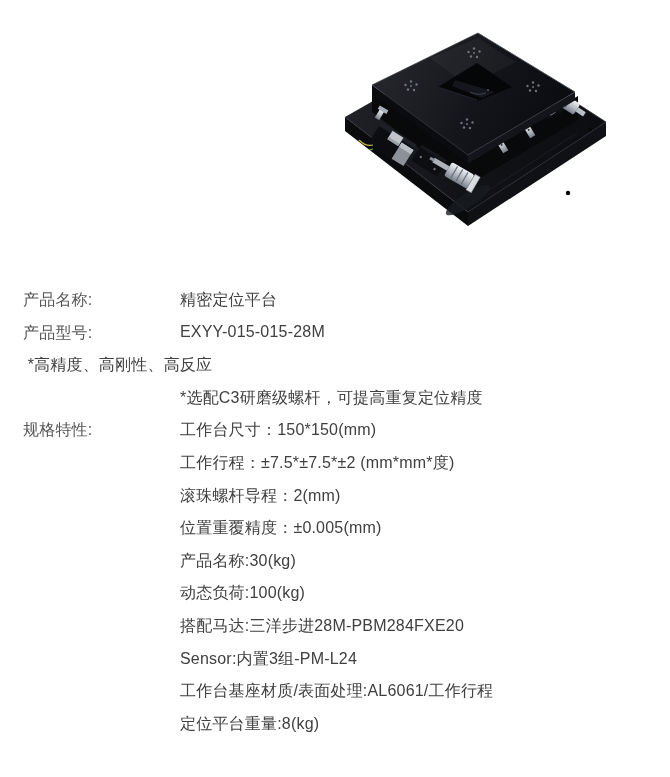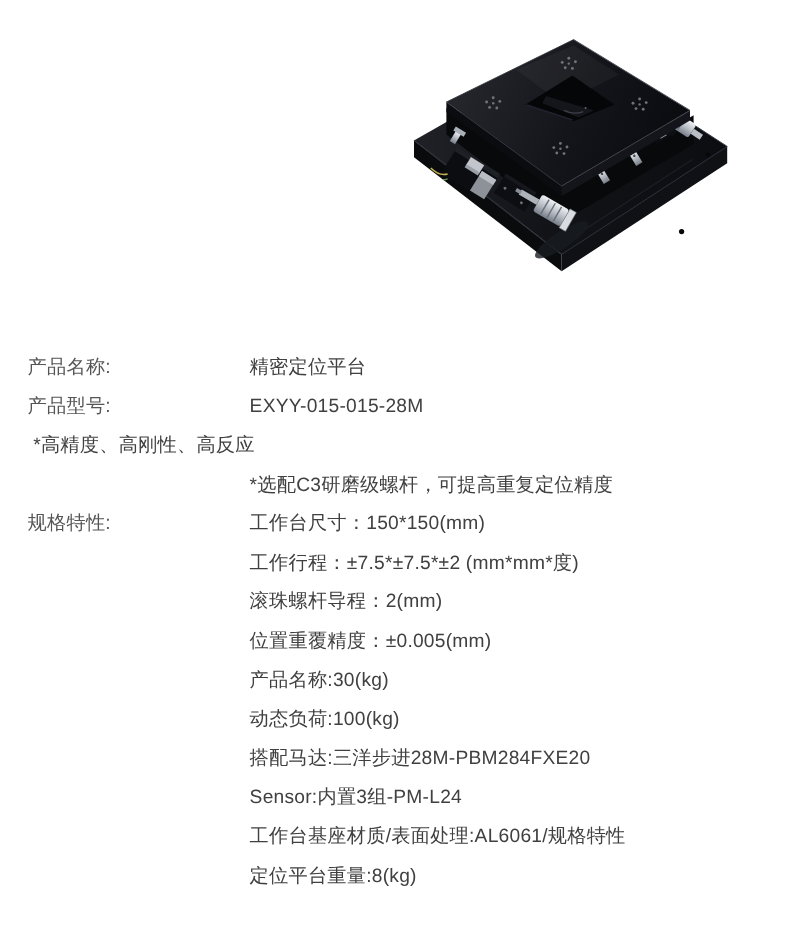--- a/index.html
+++ b/index.html
@@ -2,21 +2,21 @@
 <html><head>
 <meta charset="utf-8">
 <style>
   html,body{margin:0;padding:0;background:#ffffff;}
   .page{
     position:relative;width:670px;height:777px;background:#ffffff;
     overflow:hidden;font-family:"Liberation Sans","DejaVu Sans",sans-serif;
   }
   .photo-wrap{position:absolute;left:330px;top:25px;width:330px;height:205px;}
   .specs{position:absolute;left:23px;top:290px;width:630px;}
-  .spec-row{display:flex;height:32.6px;align-items:center;gap:28px;}
+  .spec-row{display:flex;height:32.6px;align-items:flex-start;}
   .spec-label{
     width:157px;flex:0 0 157px;font-size:16px;color:#555555;
     white-space:pre;letter-spacing:0.2px;
   }
   .spec-value{
     font-size:16px;color:#404040;white-space:pre;letter-spacing:0.2px;
   }
 </style>
 </head>
 <body>
@@ -221,20 +221,20 @@
     <div class="spec-row">
       <span class="spec-label"></span>
       <span class="spec-value">搭配马达:三洋步进28M-PBM284FXE20</span>
     </div>
     <div class="spec-row">
       <span class="spec-label"></span>
       <span class="spec-value">Sensor:内置3组-PM-L24</span>
     </div>
     <div class="spec-row">
       <span class="spec-label"></span>
-      <span class="spec-value">工作台基座材质/表面处理:AL6061/规格特性</span>
+      <span class="spec-value">工作台基座材质/表面处理:AL6061/工作行程</span>
     </div>
     <div class="spec-row">
       <span class="spec-label"></span>
       <span class="spec-value">定位平台重量:8(kg)</span>
     </div>
   </div>
 </div>
 
 </body></html>

